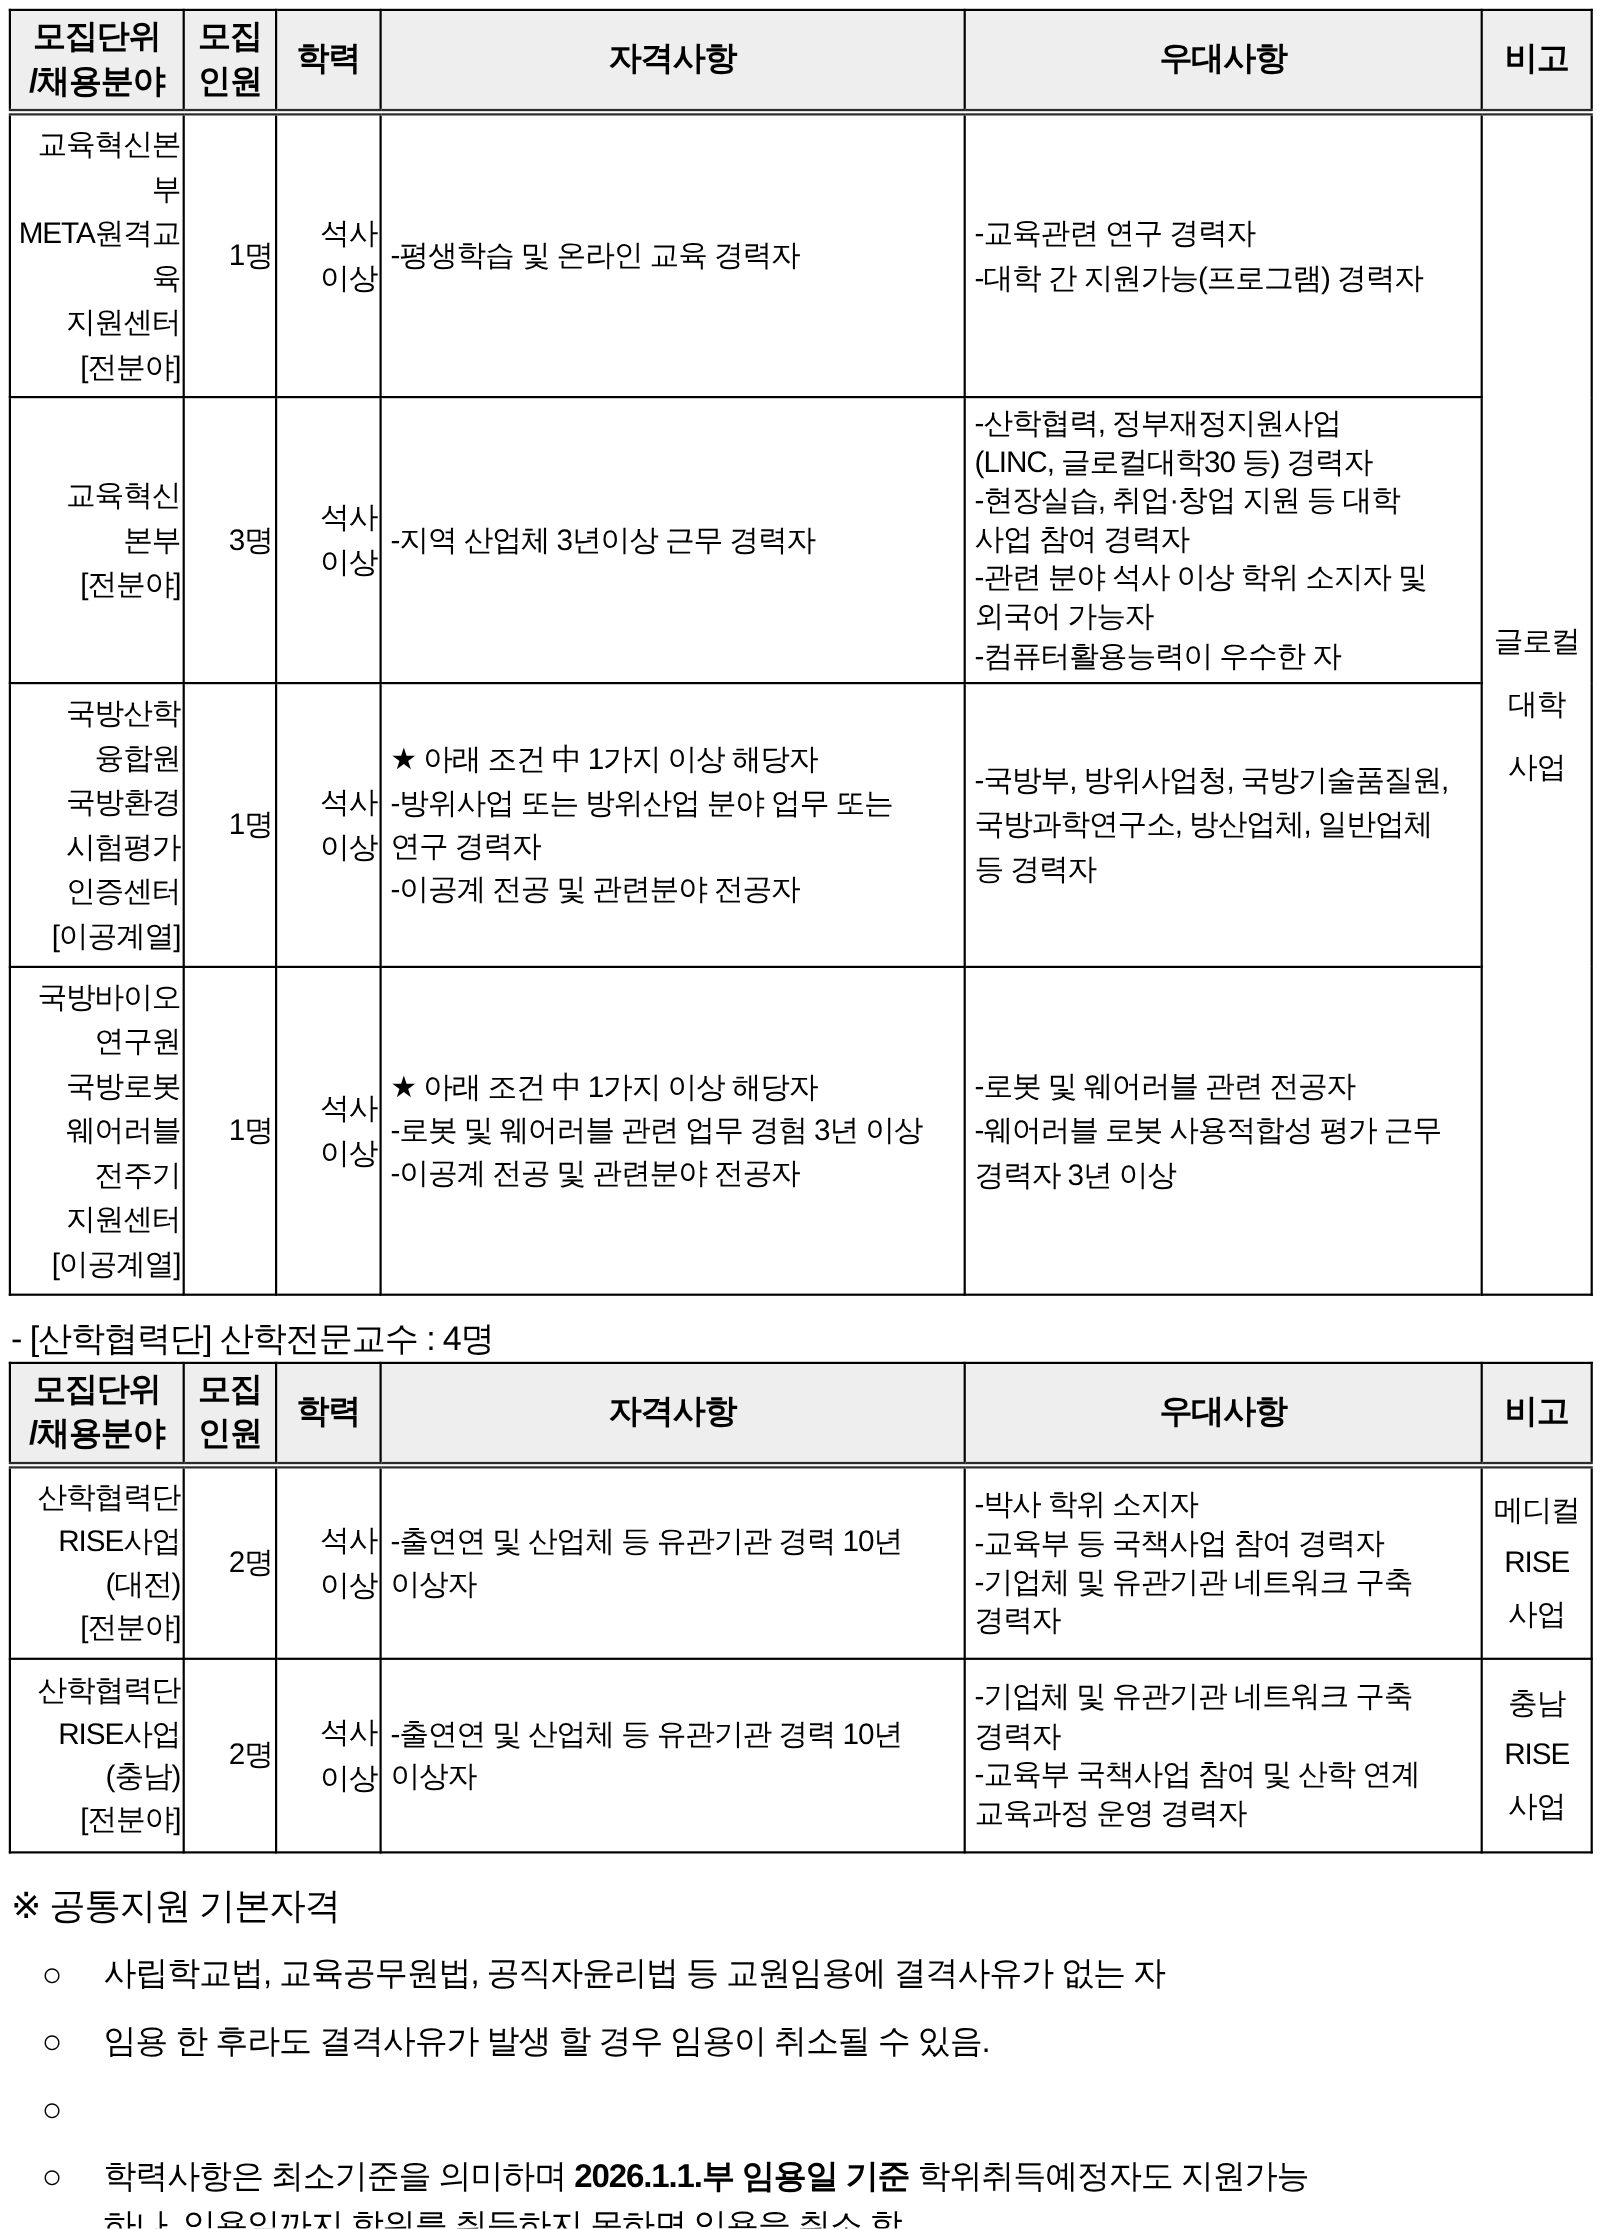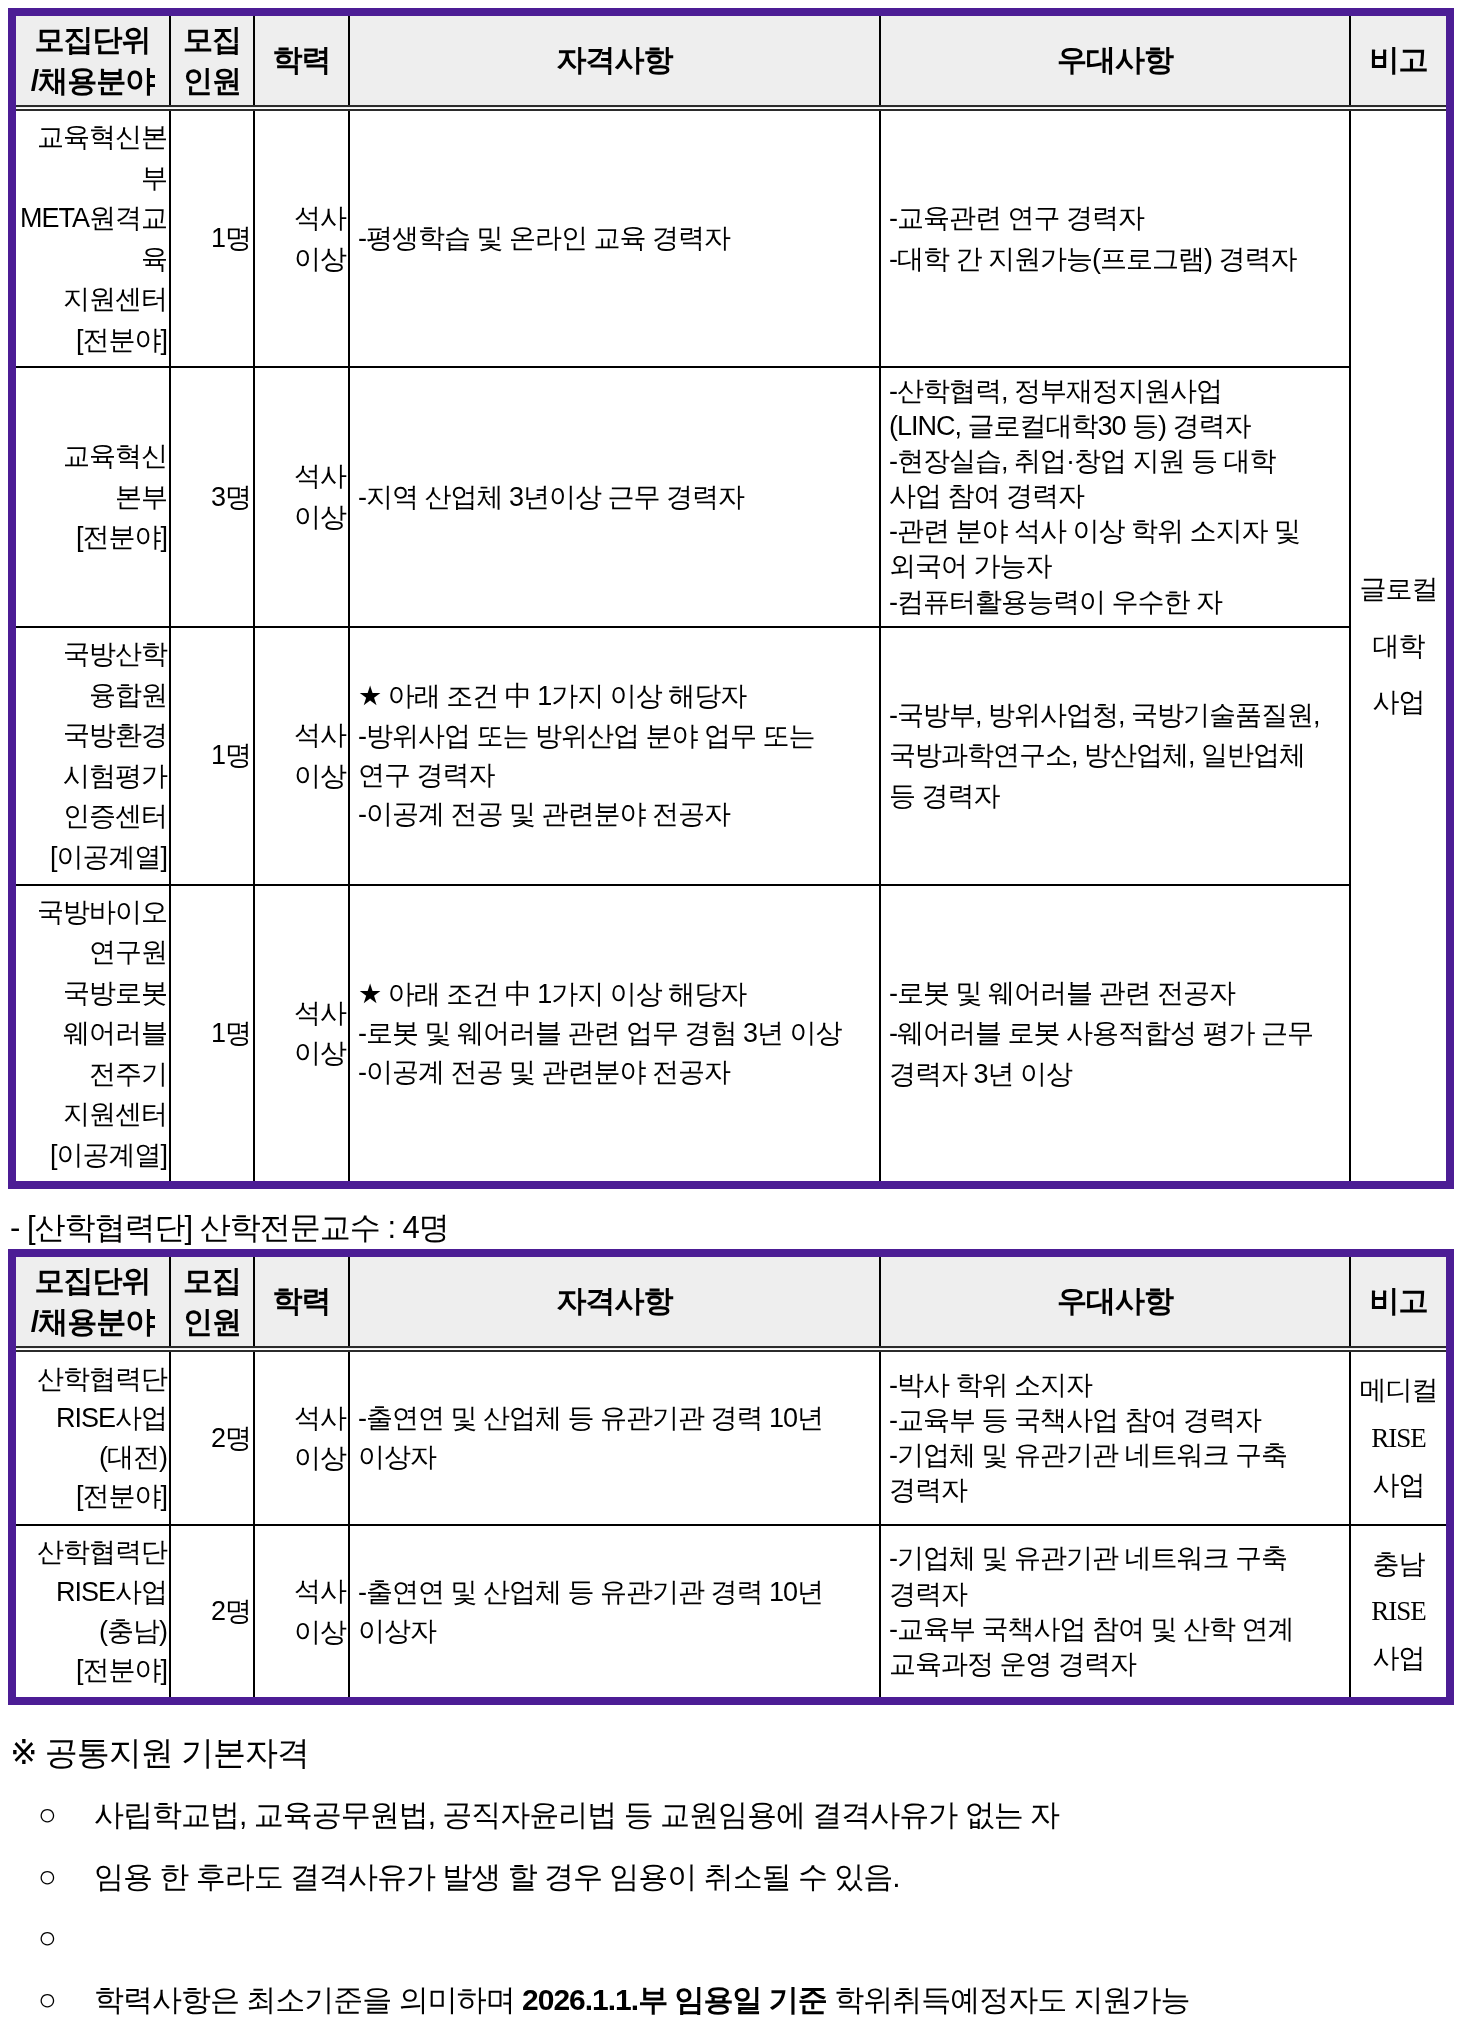--- a/index.html
+++ b/index.html
@@ -3,41 +3,41 @@
 <meta charset="utf-8">
 <style>
   html,body{margin:0;padding:0;background:#fff;}
   body{
     width:1472px;height:2026px;overflow:hidden;
     font-family:"Liberation Sans","DejaVu Sans",sans-serif;
     color:#000;
   }
   .doc{padding:8px 12px 0 8px;}
 
-  table{border-collapse:collapse;table-layout:fixed;width:1274px;border:8px solid #4c1d95;}
+  table{border-collapse:collapse;table-layout:fixed;width:1274px;border:2px solid #4c1d95;}
   th,td{border:2px solid #000;box-sizing:border-box;}
   thead th{
     background:#eeeeee;
     font-weight:bold;font-size:30px;line-height:1.35;
     text-align:center;vertical-align:middle;
     white-space:pre-line;letter-spacing:-1px;
     border-bottom:6px double #2b2b2b;
     padding:4px 2px;
   }
   td{
     font-size:27px;line-height:1.5;letter-spacing:-1px;
     vertical-align:middle;white-space:pre-line;
     padding:6px 8px;
   }
   td.center{text-align:right;padding:6px 2px;}
   td.qual,td.pref{text-align:left;}
   td.tight{line-height:1.3;}
   td.mid{line-height:1.45;}
   td.remark1{line-height:2.1;text-align:center;}
-  td.remark2{line-height:1.75;text-align:center;font-family:Liberation Serif, serif;}
+  td.remark2{line-height:1.75;text-align:center;}
 
   .note{
     font-size:31px;letter-spacing:-1px;
     margin:18px 0 0 2px;
   }
 
   .bottom-heading{
     font-size:33px;font-weight:normal;letter-spacing:-1px;
     margin:26px 0 16px 2px;
   }

